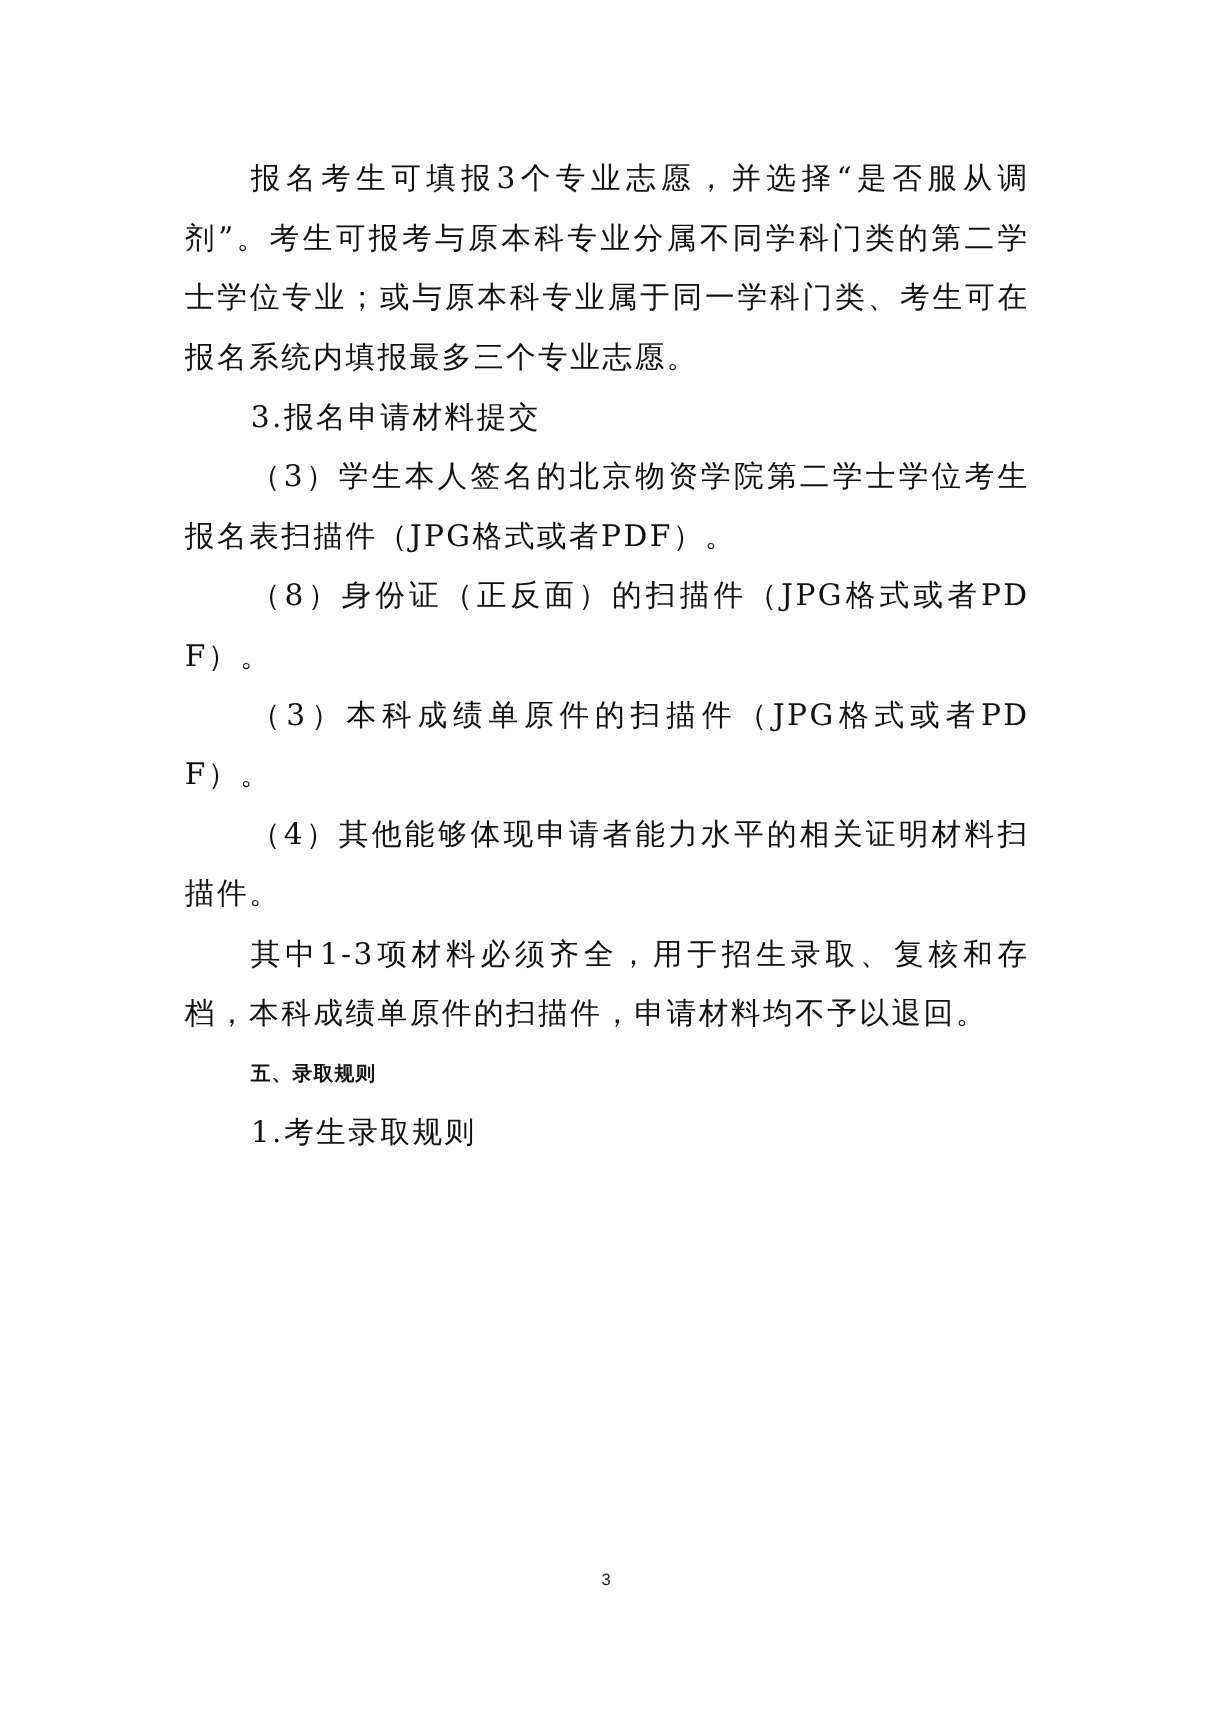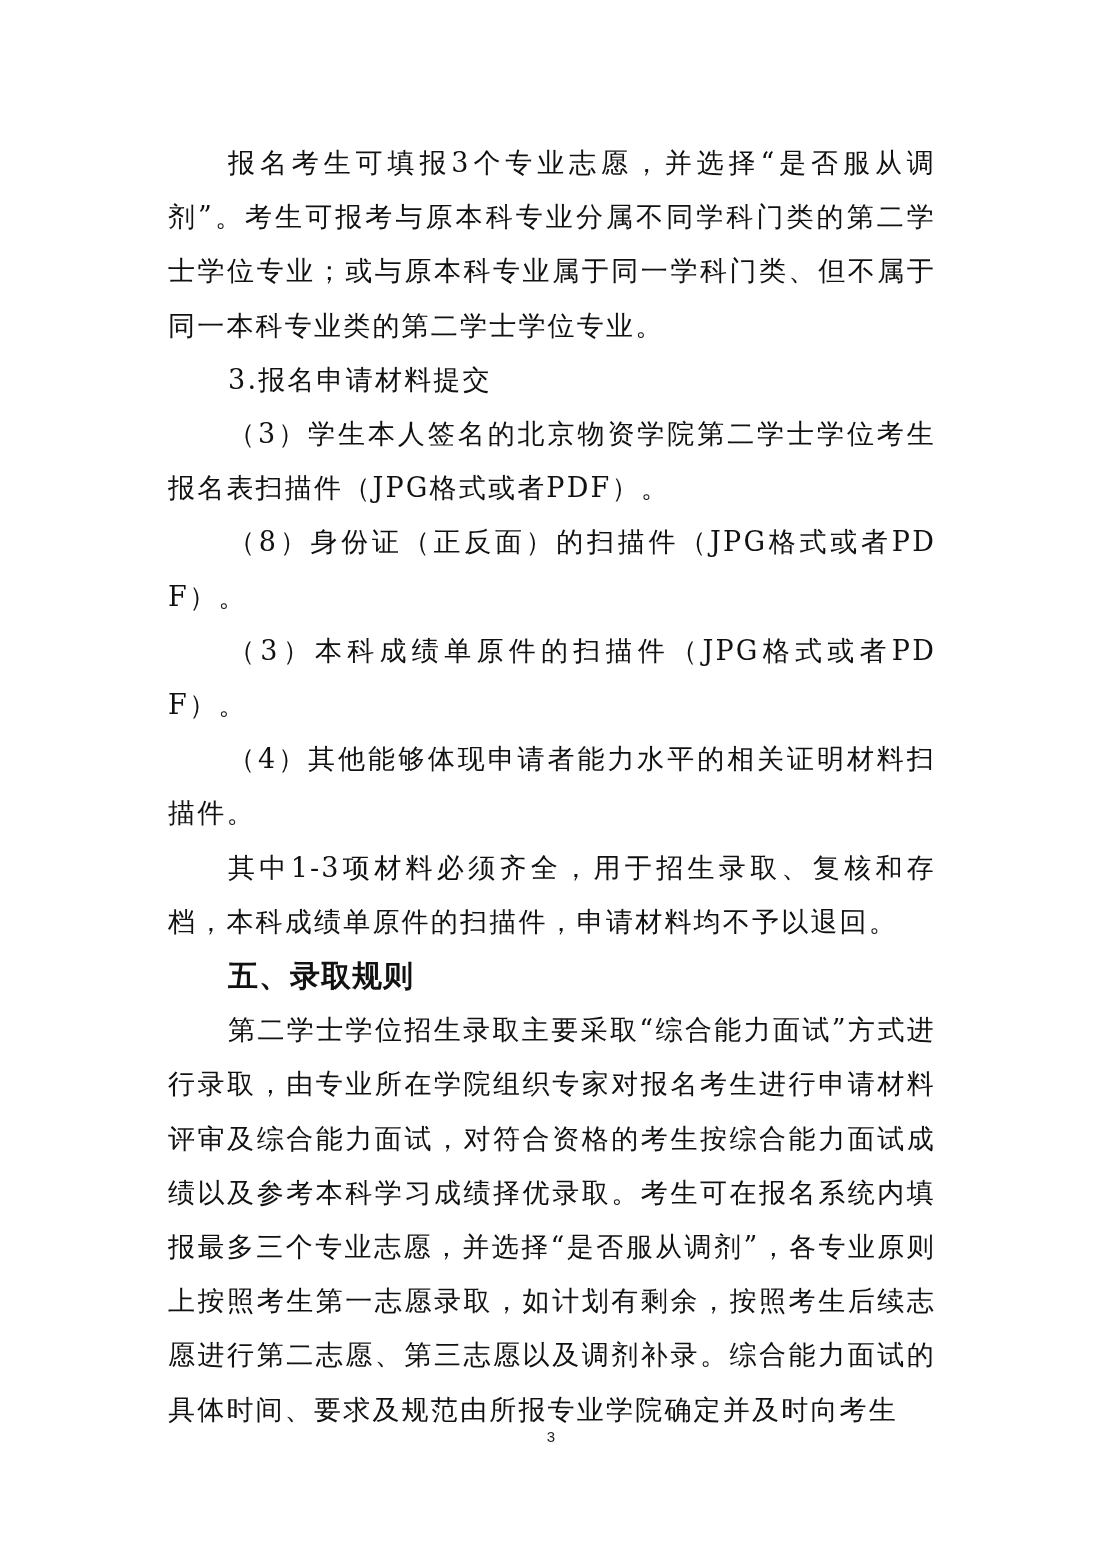--- a/index.html
+++ b/index.html
@@ -30,44 +30,44 @@
     text-align-last: left;
     word-break: break-all;
   }
   .indent {
     text-indent: 60px;
   }
   .heading {
     margin: 0;
     font-family: Liberation Serif, serif;
     font-weight: bold;
-    font-size: 30px;
+    font-size: 18px;
     line-height: 54.2px;
     letter-spacing: 1px;
     text-indent: 60px;
   }
   .page-number {
     position: absolute;
     left: 0;
     width: 1102px;
     top: 1428px;
     text-align: center;
     font-family: "Liberation Sans", "DejaVu Sans", sans-serif;
     font-size: 15px;
     color: #222222;
   }
 </style>
 </head>
 <body>
 
 <div class="page">
-  <p class="para indent">报名考生可填报3个专业志愿，并选择“是否服从调剂”。考生可报考与原本科专业分属不同学科门类的第二学士学位专业；或与原本科专业属于同一学科门类、但不属于同一本科专业类的第二学士学位专业。</p>
+  <p class="para indent">报名考生可填报3个专业志愿，并选择“是否服从调剂”。考生可报考与原本科专业分属不同学科门类的第二学士学位专业；或与原本科专业属于同一学科门类、考生可在报名系统内填报最多三个专业志愿。</p>
   <p class="para indent">3.报名申请材料提交</p>
   <p class="para indent">（3）学生本人签名的北京物资学院第二学士学位考生报名表扫描件（JPG格式或者PDF）。</p>
   <p class="para indent">（8）身份证（正反面）的扫描件（JPG格式或者PDF）。</p>
   <p class="para indent">（3）本科成绩单原件的扫描件（JPG格式或者PDF）。</p>
   <p class="para indent">（4）其他能够体现申请者能力水平的相关证明材料扫描件。</p>
   <p class="para indent">其中1-3项材料必须齐全，用于招生录取、复核和存档，本科成绩单原件的扫描件，申请材料均不予以退回。</p>
   <h2 class="heading">五、录取规则</h2>
-  <p class="para indent">第二学士学位招生录取主要采取“综合能力面试”方式进行录取，由专业所在学院组织专家对报名考生进行申请材料评审及综合能力面试，对符合资格的考生按综合能力面试成绩以及参考本科学习成绩择优录取。考生可在报名系统内填报最多三个专业志愿，并选择“是否服从调剂”，各专业原则上按照考生第一志愿录取，如计划有剩余，按照考生后续志愿进行第二志愿、第三志愿以及调剂补录。综合能力面试的具体时间、要求及规范由所报专业学院确定并及时向考生</p>
+  <p class="para indent">1.考生录取规则</p>
 </div>
 
 <div class="page-number">3</div>
 
 </body></html>

